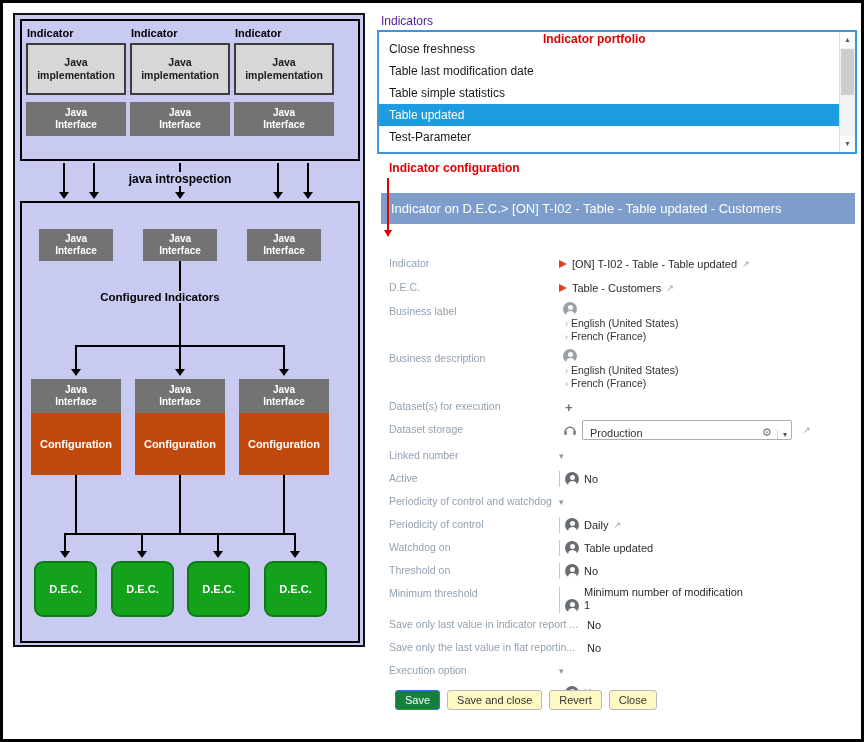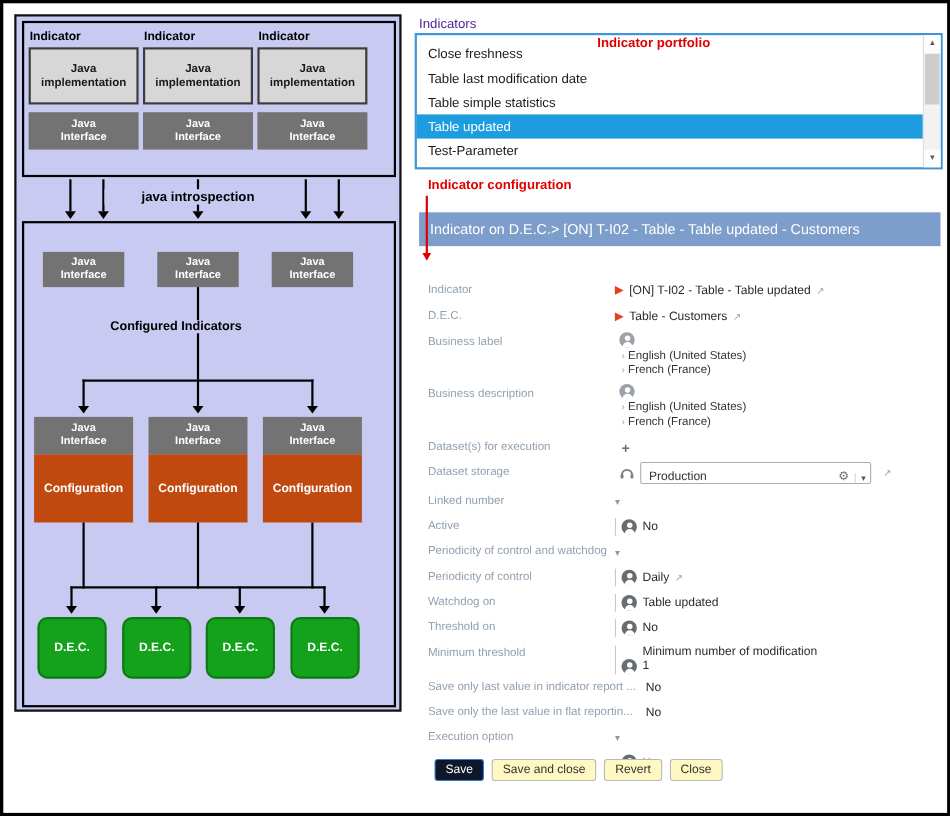--- a/index.html
+++ b/index.html
@@ -68,21 +68,21 @@
   .ricon { width:0; height:0; border-left:8px solid #e2401c; border-top:4px solid transparent; border-bottom:4px solid transparent; flex:0 0 8px; }
   .plus { color:#6f6f6f; font-size:13px; font-weight:bold; cursor:pointer; }
 
   .combo { display:flex; align-items:flex-end; width:210px; height:20px; border:1px solid #adadad; border-radius:2px; background:#fff; padding:0 4px 0 7px; cursor:pointer; }
   .combo-text { flex:1; font-size:11px; color:#333; }
   .combo-gear { font-size:11px; color:#777; margin-right:5px; }
   .combo-chev { font-size:8px; color:#555; border-left:1px solid #d5d5d5; padding-left:5px; }
 
   .btnbar { position:absolute; left:14px; top:466px; display:flex; gap:7px; z-index:6; }
   .btn { font-size:11px; padding:3px 9px; border:1px solid #b9b9b9; background:#fef9c3; border-radius:3px; color:#333; font-family:"Liberation Sans", sans-serif; cursor:pointer; }
-  .btn-primary { background:#0f172a; border-color:#2e7dd1; color:#fff; }
+  .btn-primary { background:#15803d; border-color:#2e7dd1; color:#fff; }
   .dim { color:#9b9b9b; }
 </style>
 </head>
 <body>
 
 <div class="screen">
 
   <div class="diagram">
 
     <div class="panel panel-top">

